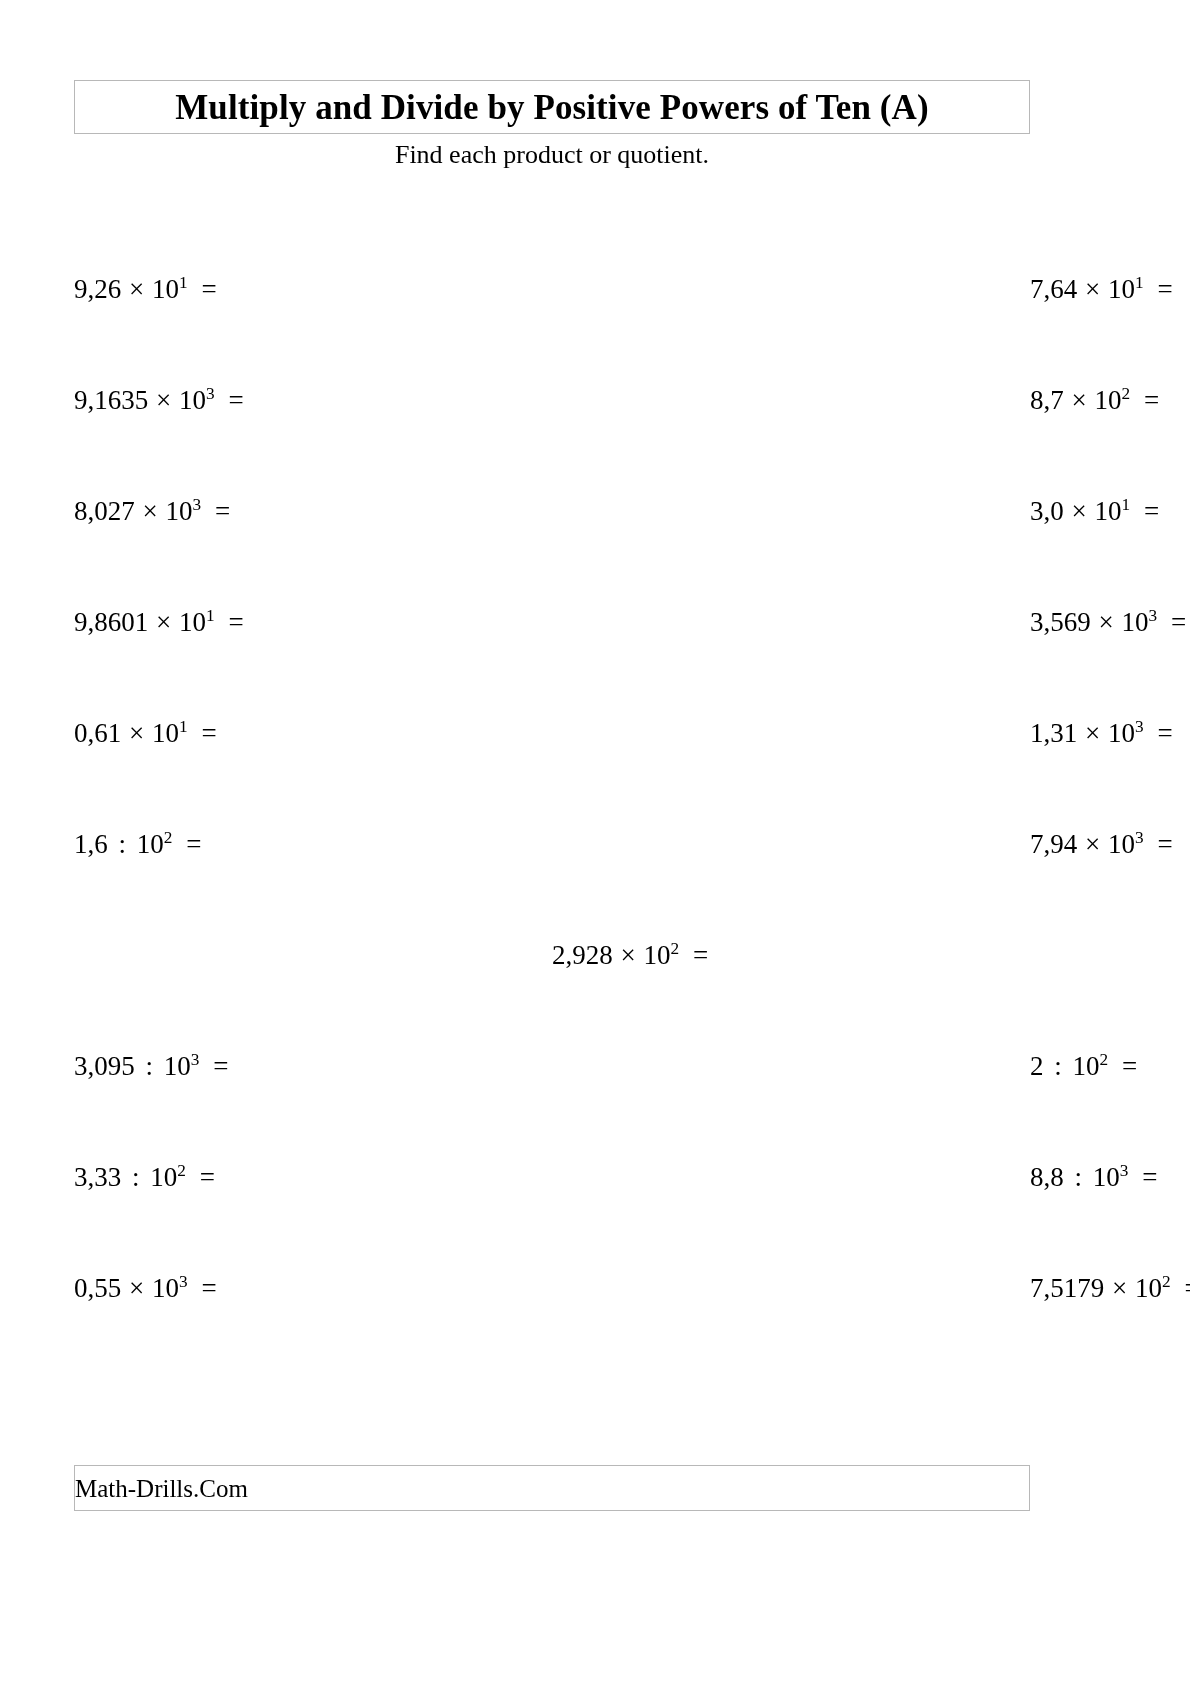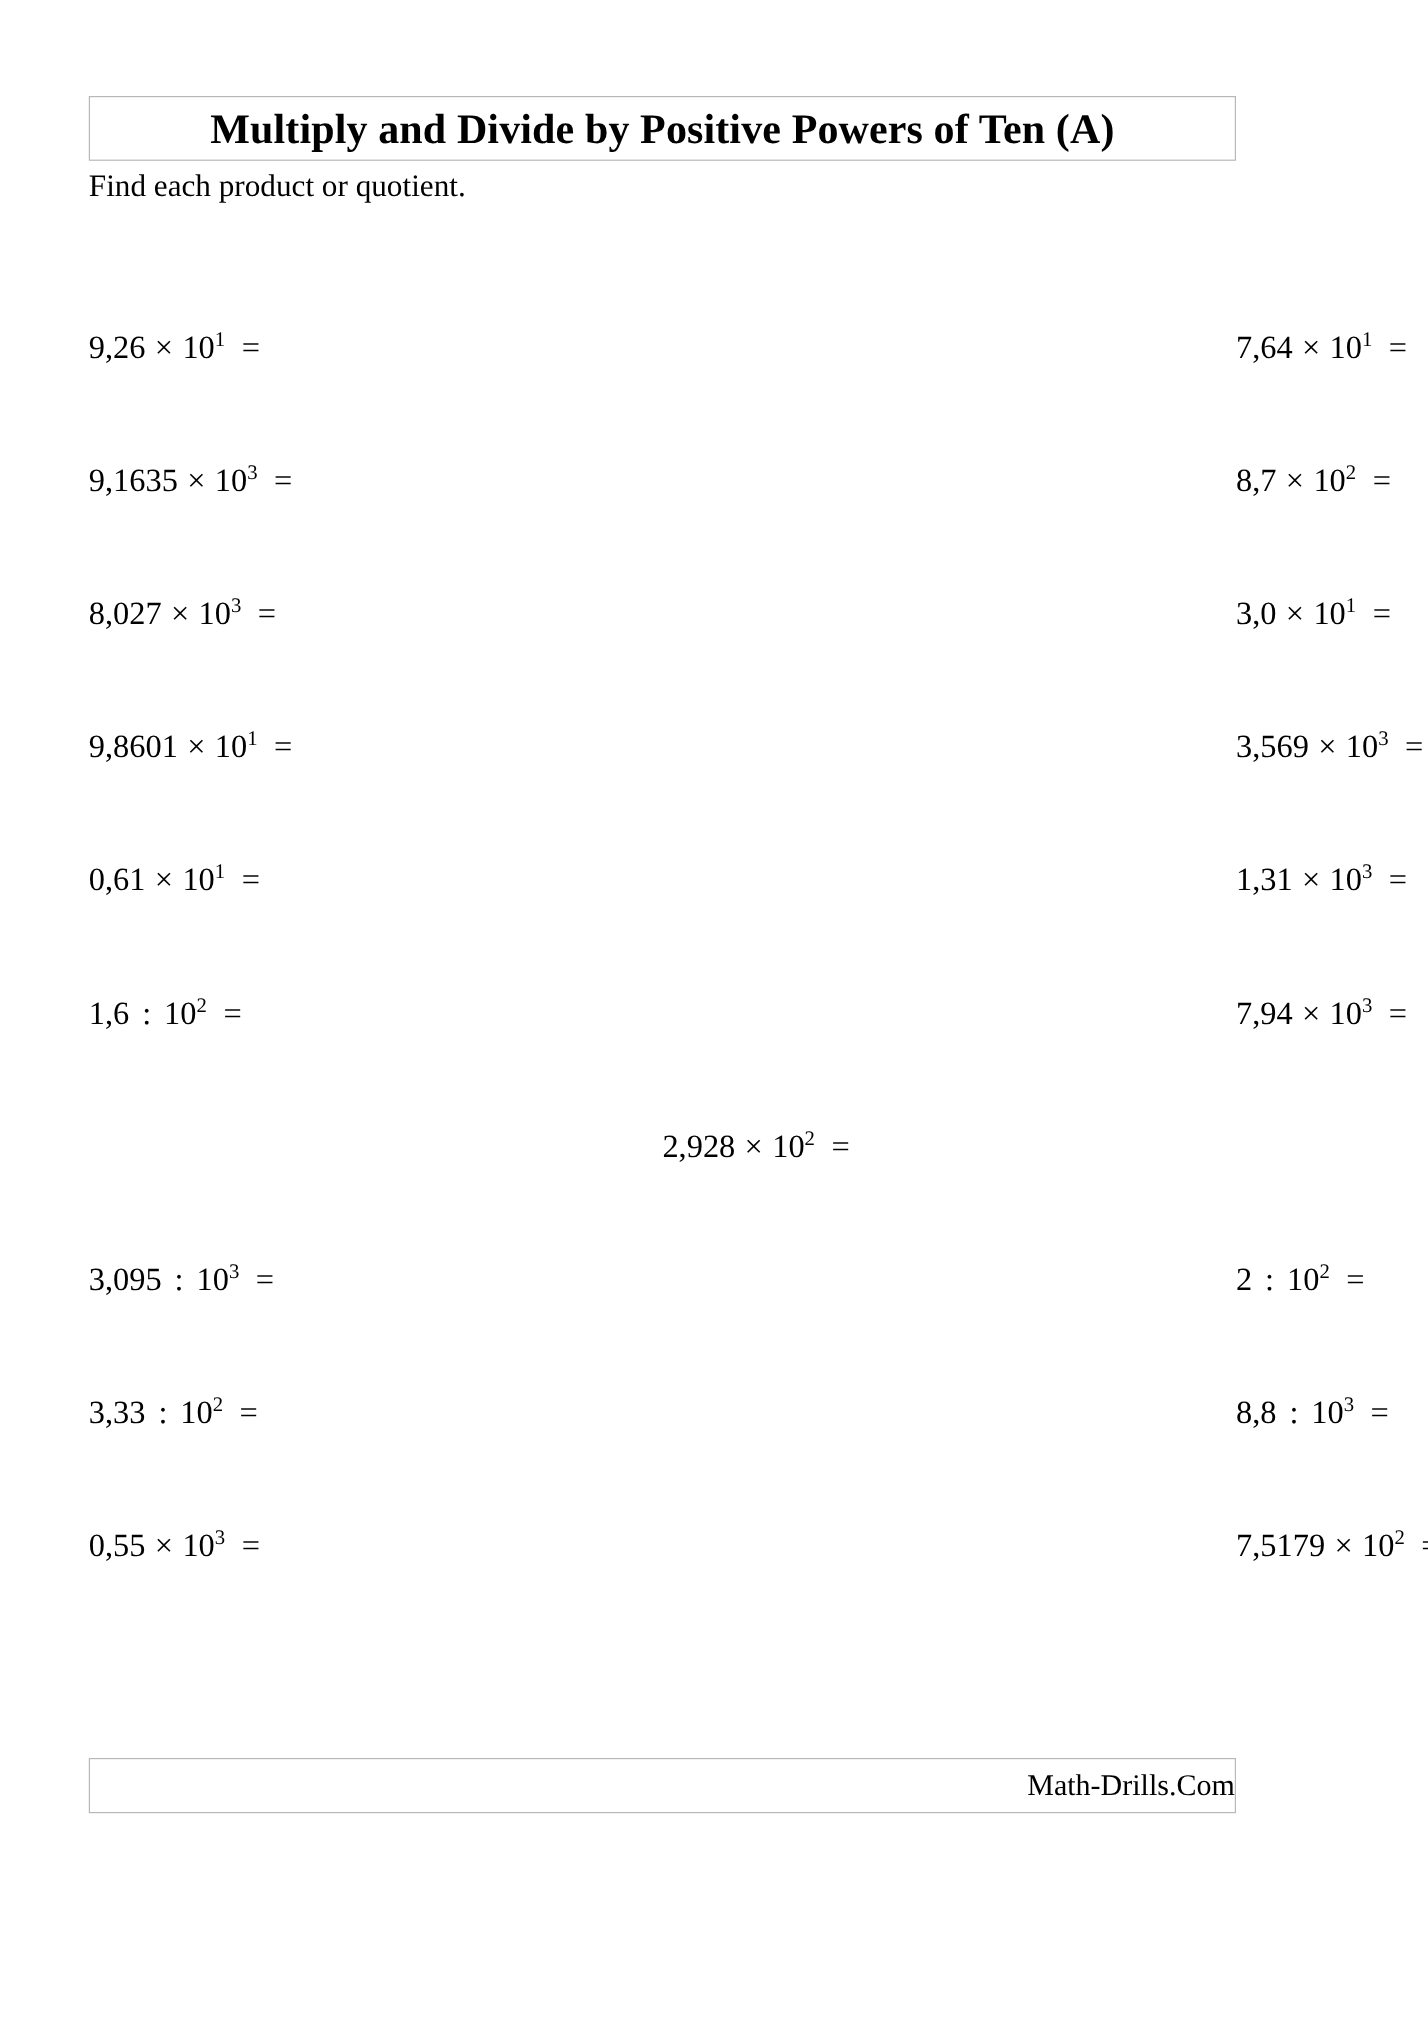--- a/index.html
+++ b/index.html
@@ -44,21 +44,21 @@
     letter-spacing: 0.1px;
     white-space: nowrap;
   }
 
   
   .subtitle {
     position: absolute;
     left: 74px;
     top: 140px;
     width: 956px;
-    text-align: left;
+    text-align: center;
     font-size: 26px;
     line-height: 1.15;
   }
 
   
   .problems {
     position: absolute;
     left: 74px;
     top: 276px;
     width: 956px;
@@ -99,21 +99,21 @@
   .footer-box {
     position: absolute;
     left: 74px;
     top: 1465px;
     width: 956px;
     height: 46px;
     border: 1px solid #b8b8b8;
     box-sizing: border-box;
     display: flex;
     align-items: center;
-    justify-content: flex-end;
+    justify-content: flex-start;
   }
   .footer-text {
     font-size: 25px;
     line-height: 1;
   }
 </style>
 </head>
 <body>
 
 <div class="page">

